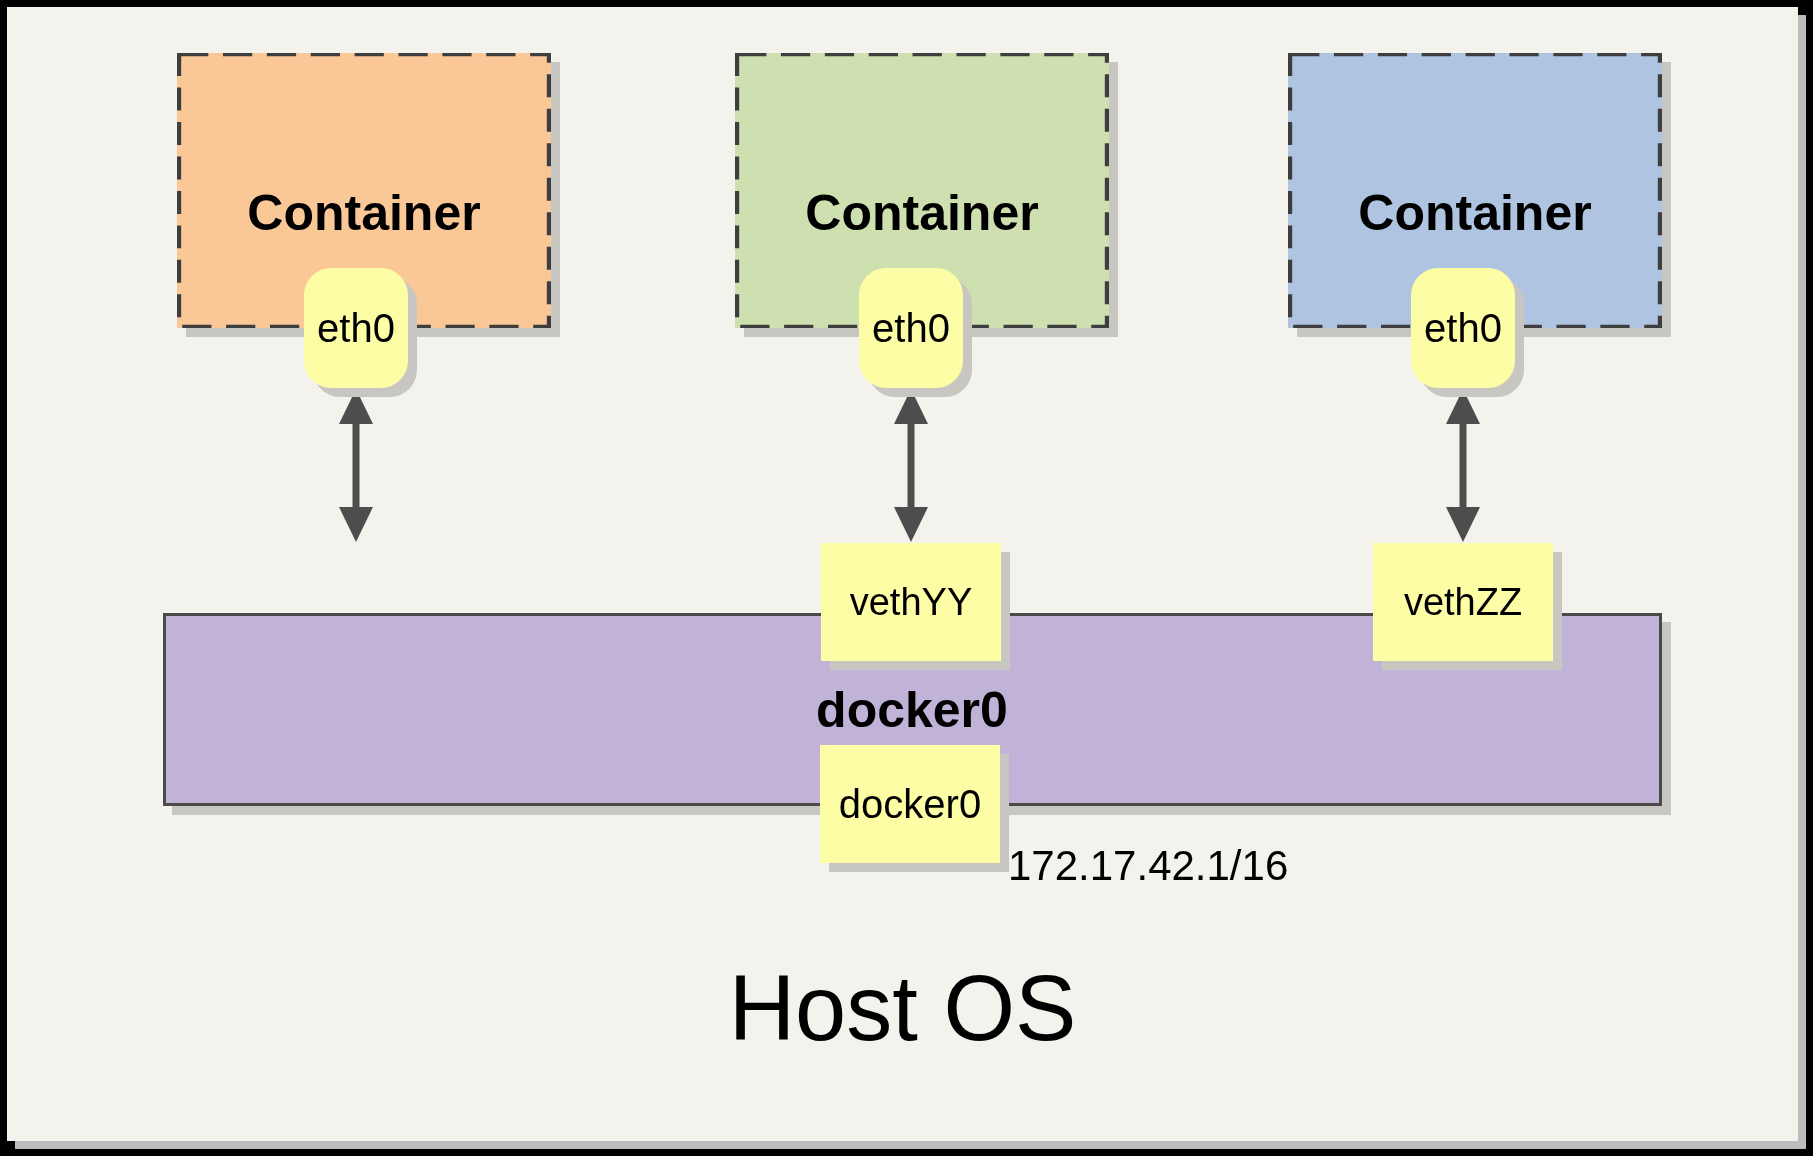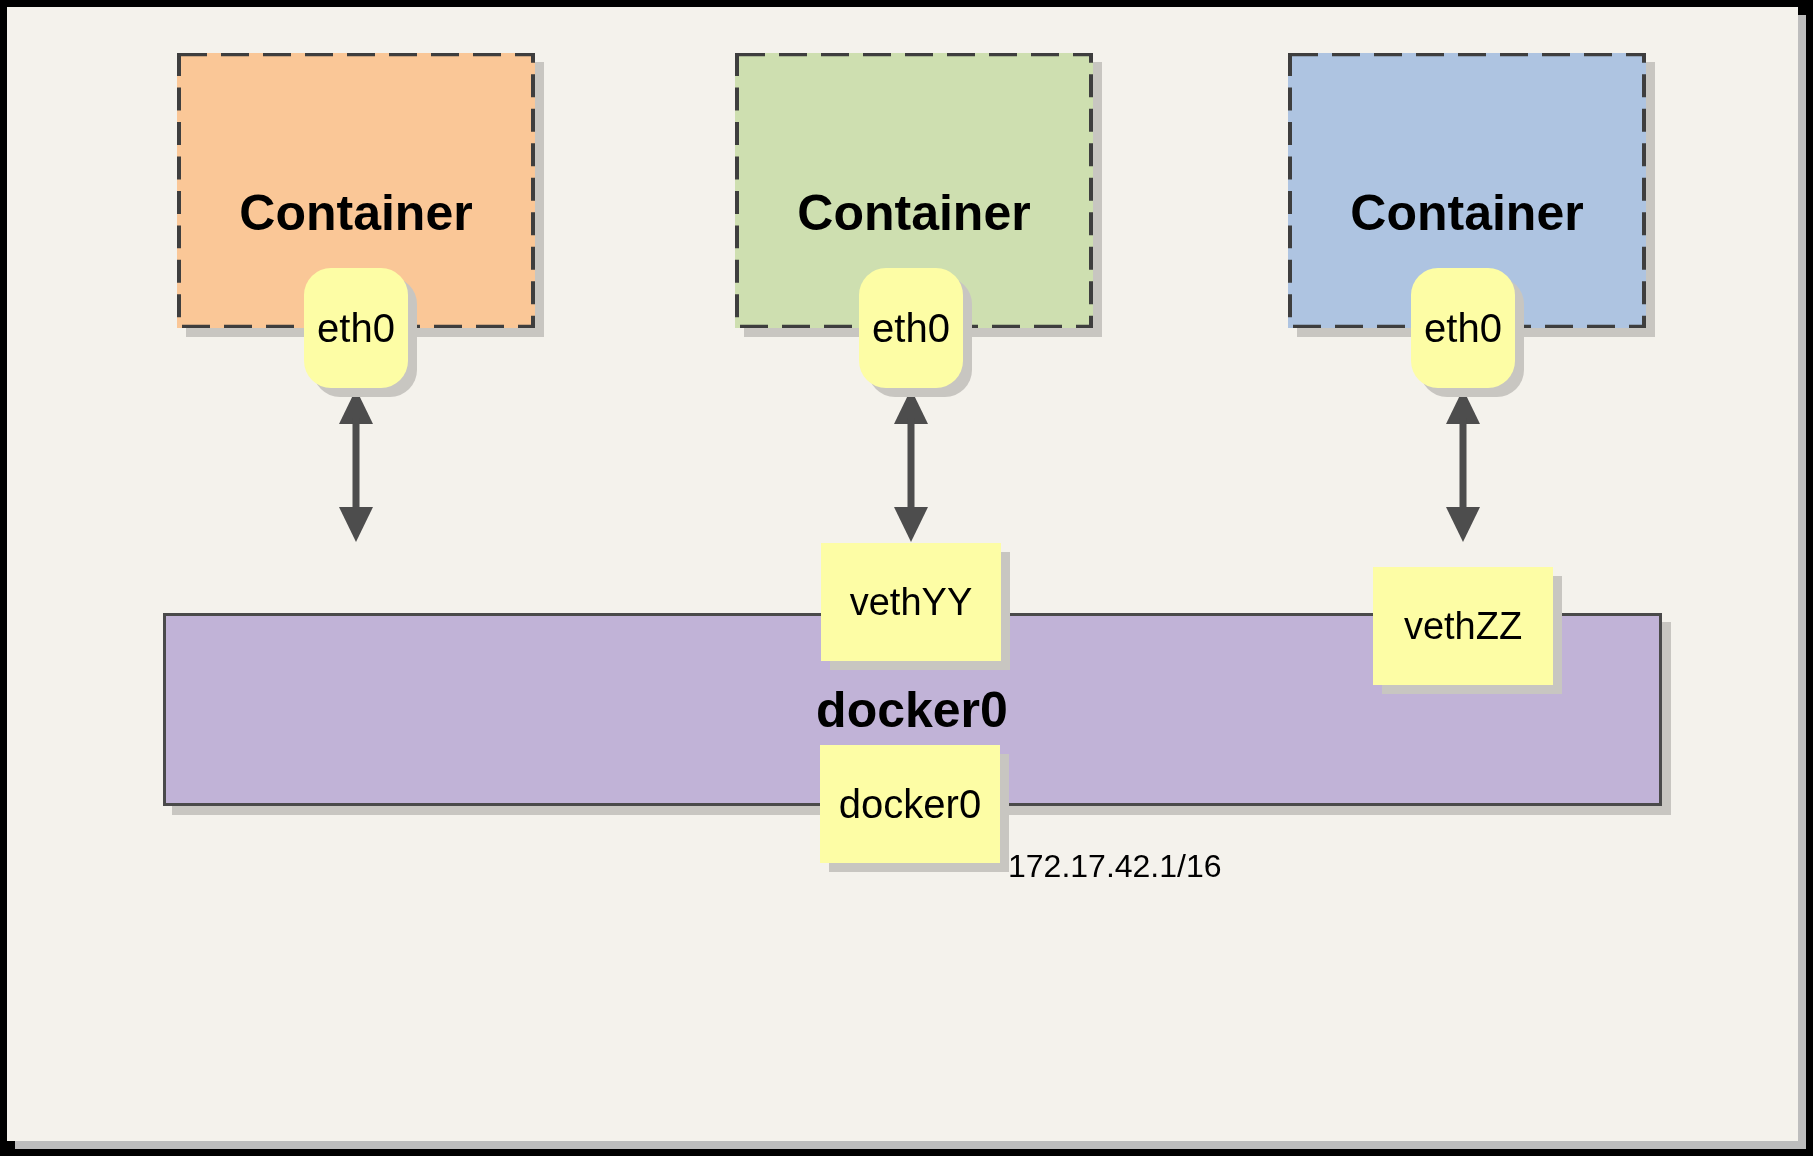--- a/index.html
+++ b/index.html
@@ -6,47 +6,47 @@
   body{width:1813px;height:1156px;overflow:hidden;
        font-family:"Liberation Sans","DejaVu Sans",sans-serif;color:#000;}
   .frame{position:absolute;left:0;top:0;width:1813px;height:1156px;
          background:#000;box-sizing:border-box;padding:7px 15px 15px 7px;}
   .canvas{position:relative;width:1791px;height:1134px;background:#F4F2EC;
           box-shadow:8px 8px 0 #BDBDBD;}
   .abs{position:absolute;}
   .shadowed{box-shadow:9px 9px 0 #C8C6C1;}
 
   
-  .container-box{width:358px;height:275px;top:46px;z-index:1;}
+  .container-box{width:358px;height:275px;top:46px;z-index:1;padding-left:16px;}
   .cb-orange{left:170px;background:#FAC797;}
   .cb-green {left:728px;background:#CEDFB0;}
   .cb-blue  {left:1281px;background:#AEC4E1;}
   .dash-svg{position:absolute;left:0;top:0;width:100%;height:100%;}
   .container-label{position:absolute;left:0;top:128px;width:100%;height:64px;
                    line-height:64px;text-align:center;font-size:50px;font-weight:bold;}
 
   
   .note{background:#FDFDA5;display:flex;align-items:center;justify-content:center;
         z-index:3;font-size:40px;}
   .eth-box{width:104px;height:120px;top:261px;border-radius:27px;}
   .eth-1{left:297px;} .eth-2{left:852px;} .eth-3{left:1404px;}
   .veth-box{width:180px;height:118px;top:536px;font-size:38px;}
-  .veth-1{left:259px;} .veth-2{left:814px;} .veth-3{left:1366px;margin-top:24px;}
+  .veth-1{left:259px;} .veth-2{left:814px;} .veth-3{left:1366px;}
 
   
   .arrow{width:60px;height:155px;top:381px;z-index:2;}
   .arr-1{left:319px;} .arr-2{left:874px;} .arr-3{left:1426px;}
 
   
   .bridge-bar{left:156px;top:606px;width:1499px;height:193px;background:#C1B3D7;
               border:3px solid #4A4A4A;box-sizing:border-box;z-index:0;}
   .bridge-label{left:655px;top:672px;width:500px;height:62px;line-height:62px;
                 text-align:center;font-size:50px;font-weight:bold;z-index:2;}
   .docker0-box{left:813px;top:738px;width:180px;height:118px;}
-  .ip-label{left:1001px;top:834px;height:50px;line-height:50px;font-size:32px;z-index:2;}
+  .ip-label{left:1001px;top:834px;height:50px;line-height:50px;font-size:42px;z-index:2;}
 
   
   .host-label{left:0;top:944px;width:100%;height:115px;line-height:115px;
               text-align:center;font-size:92px;}
 </style>
 </head>
 <body>
 
 <div class="frame">
   <div class="canvas">
@@ -106,15 +106,16 @@
     </div>
     <div class="abs note veth-box veth-3 shadowed">
       <span>vethZZ</span>
     </div>
 
     <div class="abs note docker0-box shadowed">
       <span>docker0</span>
     </div>
     <div class="abs ip-label">172.17.42.1/16</div>
 
+    <div class="abs host-label">Host OS</div>
 
   </div>
 </div>
 
 </body></html>

